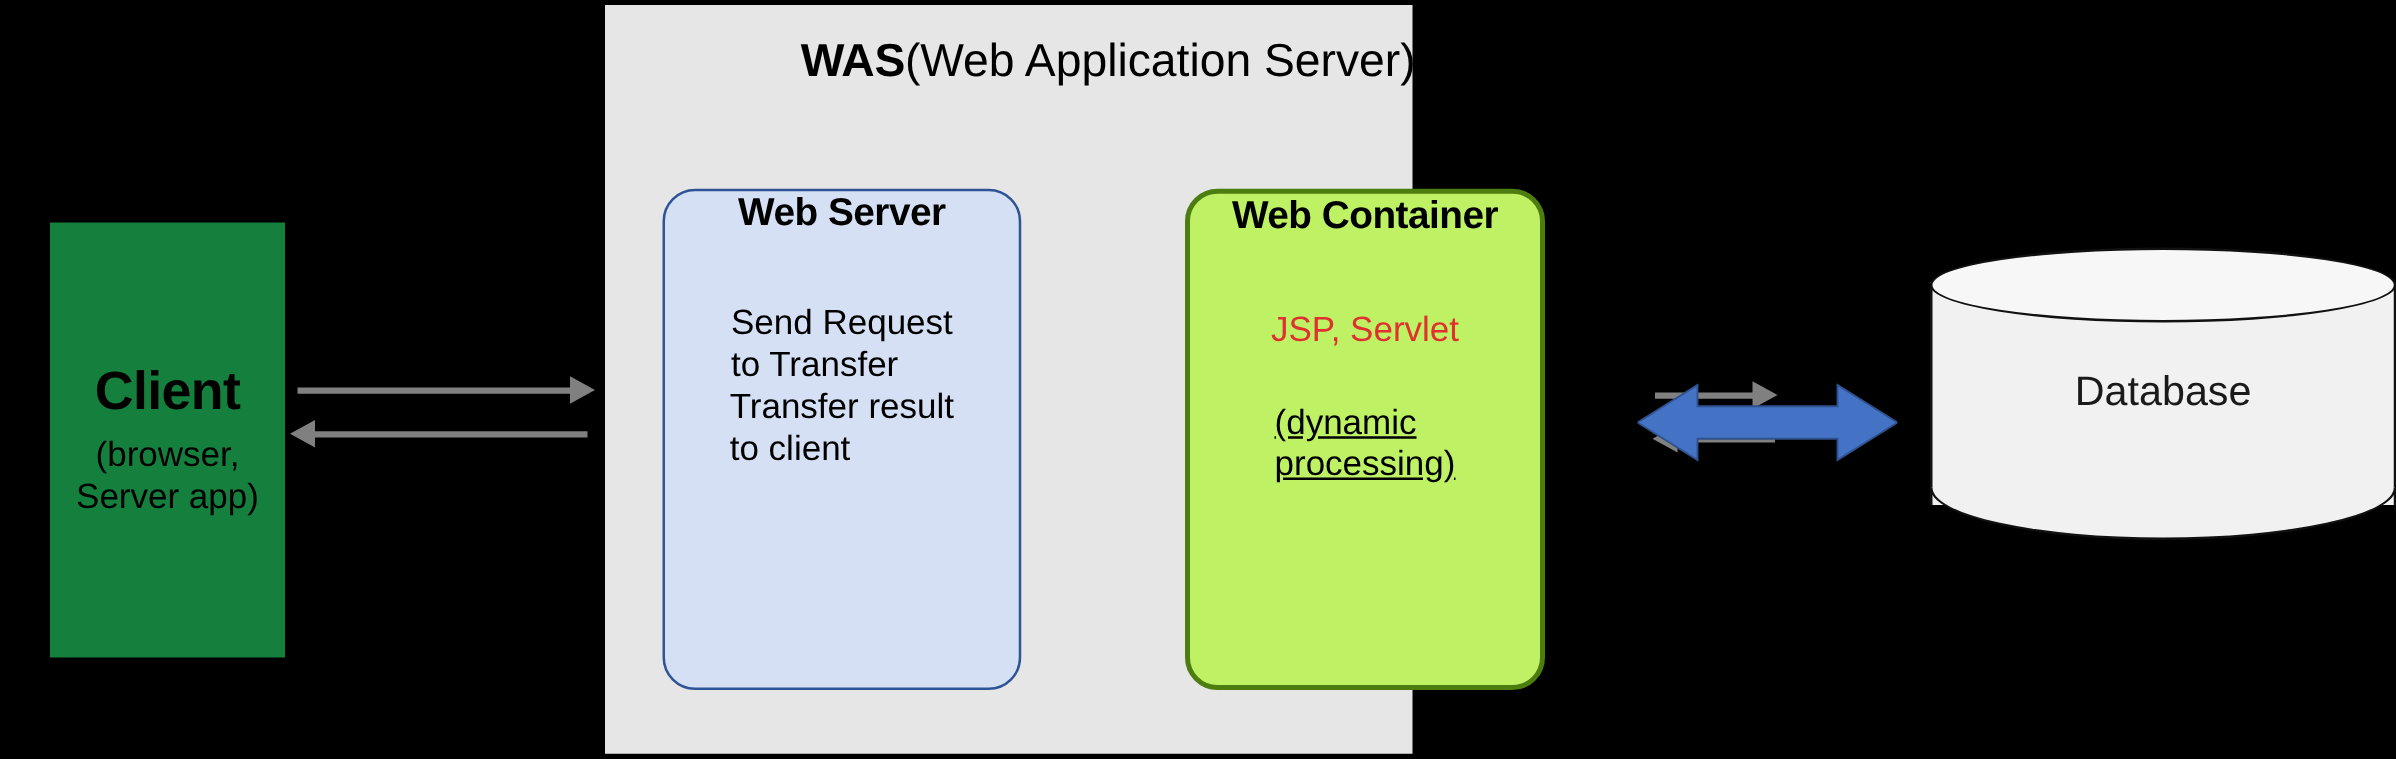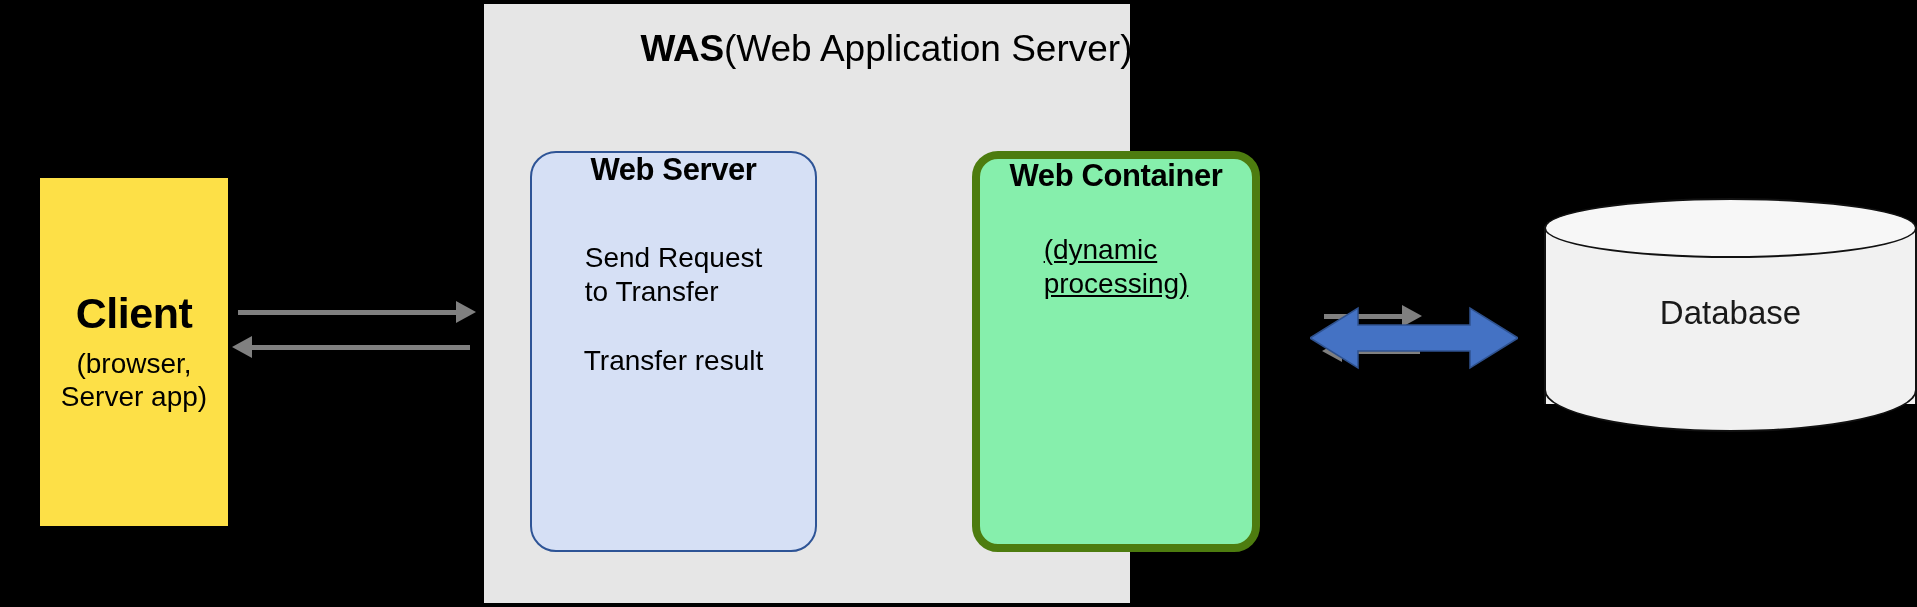--- a/index.html
+++ b/index.html
@@ -21,21 +21,21 @@
     background: #000000;
   }
 
   
   .client-box {
     position: absolute;
     left: 40px;
     top: 178px;
     width: 188px;
     height: 348px;
-    background: #fde047;
+    background: #15803d;
     display: flex;
     flex-direction: column;
     align-items: center;
     justify-content: center;
     box-sizing: border-box;
   }
   .client-title {
     font-size: 43px;
     font-weight: bold;
     color: #000000;
@@ -90,41 +90,41 @@
     flex-direction: column;
     align-items: center;
   }
   .web-server {
     left: 46px;       
     width: 287px;
     background: #D6E0F5;
     border: 2px solid #2E5496;
   }
   .web-container {
-    left: 488px;      
+    left: 464px;      
     width: 288px;
-    background: #86efac;
-    border: 8px solid #4d7c0f;
+    background: #bef264;
+    border: 4px solid #4d7c0f;
   }
   .box-heading {
     font-size: 31px;
     font-weight: bold;
     color: #000000;
     letter-spacing: -0.4px;
     white-space: nowrap;
     line-height: 1.1;
   }
   .box-line {
     font-size: 28px;
     color: #000000;
     line-height: 1.2;
     white-space: nowrap;
   }
   .ws-para1 { margin-top: 54px; }
-  .ws-para2 { margin-top: 36px; }
+  .ws-para2 { }
   .wc-para1 {
     margin-top: 58px;
     color: #E03030;
   }
   .wc-para2 { margin-top: 40px; text-decoration: underline; }
 
   
   .gray-arrow {
     position: absolute;
     height: 22px;
@@ -251,25 +251,27 @@
     </div>
 
     <div class="inner-box web-server">
       <div class="box-heading">Web Server</div>
       <div class="box-line ws-para1">
         <div>Send Request</div>
         <div>to Transfer</div>
       </div>
       <div class="box-line ws-para2">
         <div>Transfer result</div>
+        <div>to client</div>
       </div>
     </div>
 
     <div class="inner-box web-container">
       <div class="box-heading">Web Container</div>
+      <div class="box-line wc-para1">JSP, Servlet</div>
       <div class="box-line wc-para2">
         <div>(dynamic</div>
         <div>processing)</div>
       </div>
     </div>
 
     <div class="gray-arrow right" id="arrow-ws-to-wc">
       <div class="shaft"></div>
       <div class="head"></div>
     </div>

